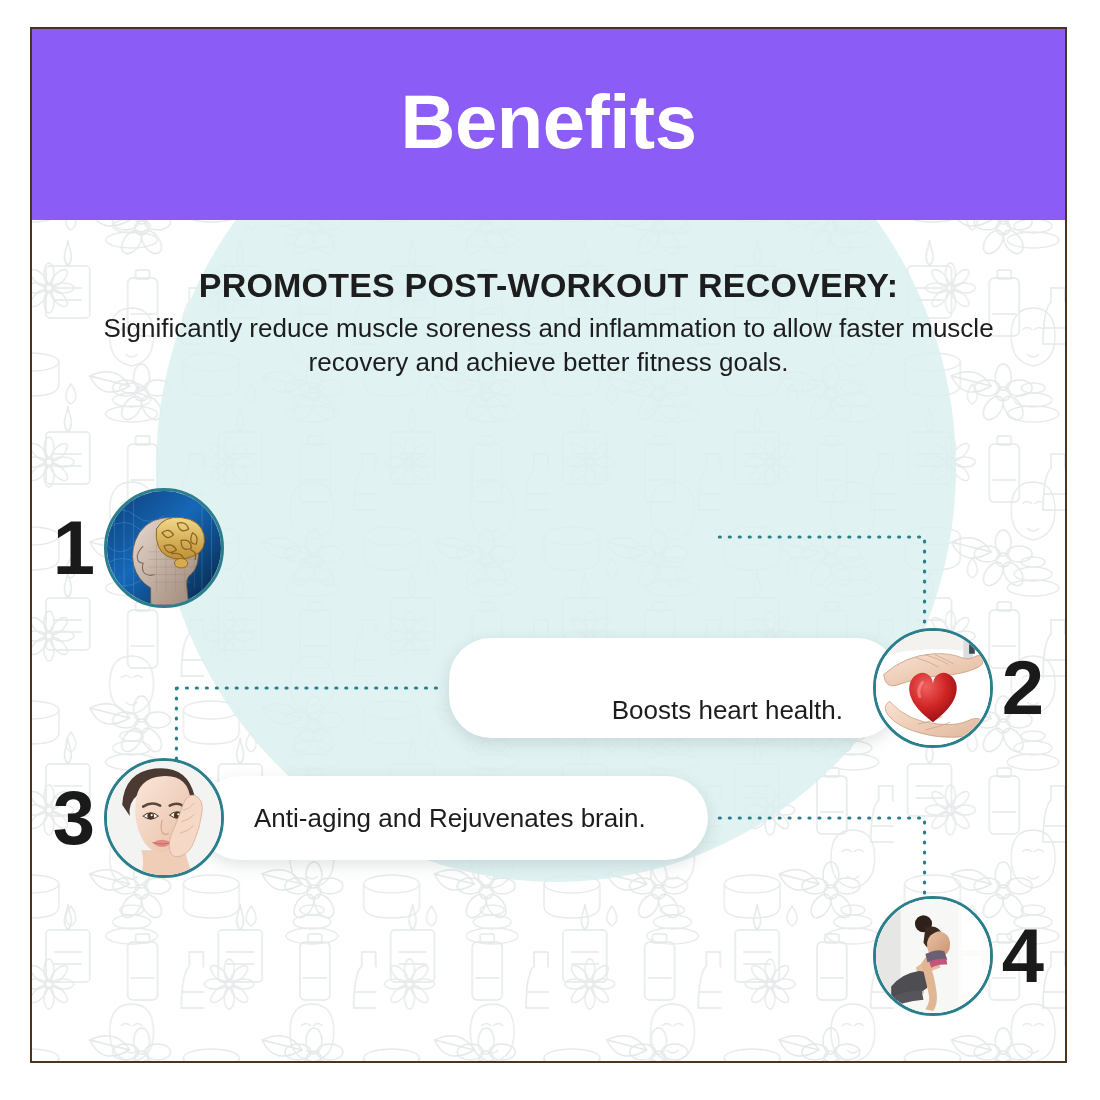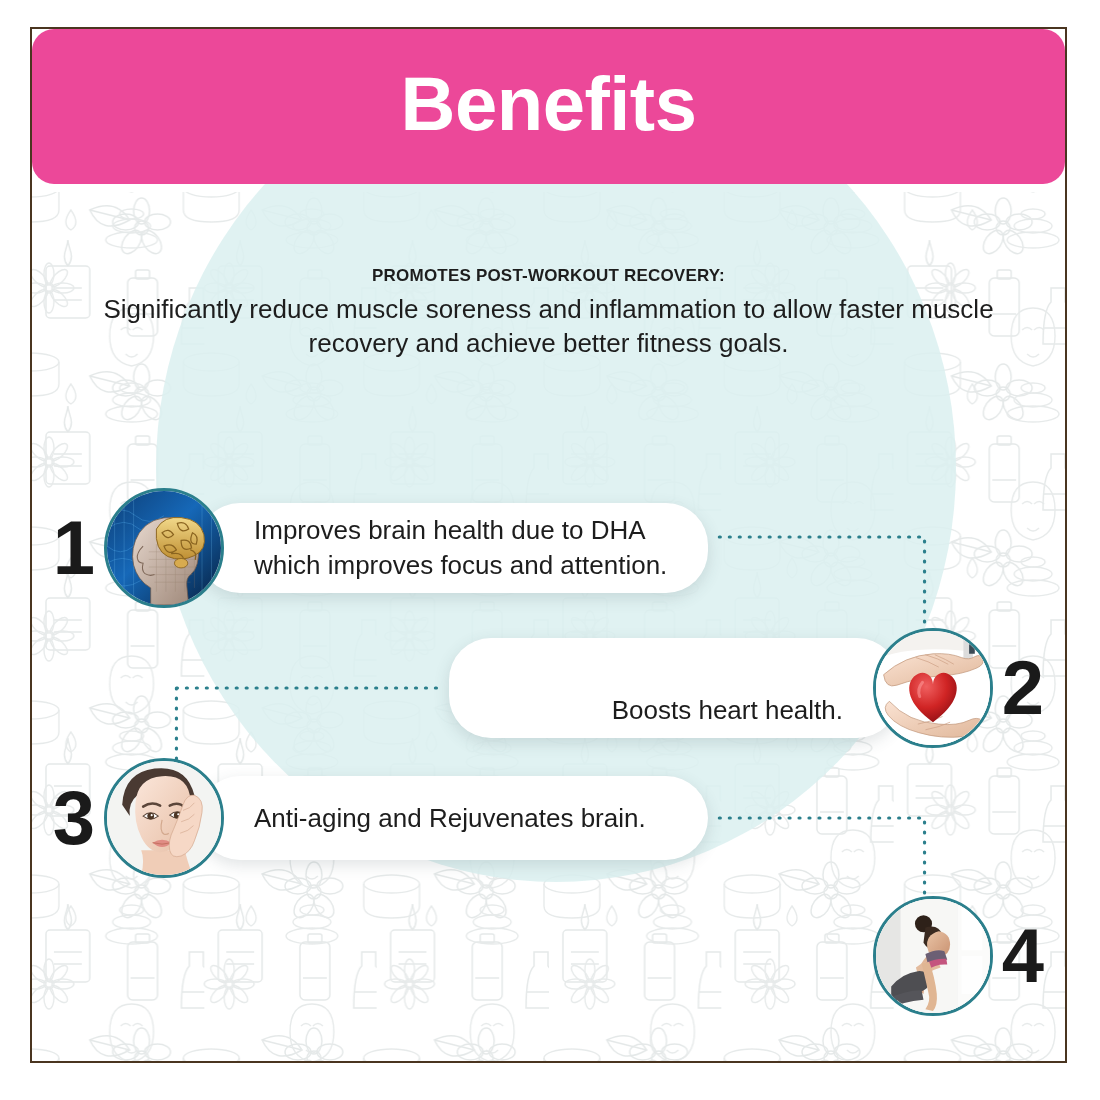--- a/index.html
+++ b/index.html
@@ -16,25 +16,24 @@
     width:1037px;height:1036px;
     border:2px solid #4a3520;
     background:#ffffff;
     overflow:hidden;
     box-sizing:border-box;
   }
 
   
   .header{
     position:absolute;left:0;top:0;
-    width:100%;height:155px;
-    background:#ec4899;
+    width:100%;height:191px;
+    background:#8b5cf6;
     display:flex;align-items:center;justify-content:center;
     z-index:6;
-    border-radius:22px;
   }
   .header-title{
     color:#ffffff;
     font-size:76px;
     font-weight:bold;
     letter-spacing:-0.5px;
     line-height:1;
     margin:0;
     padding-bottom:6px;
   }
@@ -64,21 +63,21 @@
   }
 
   
   .intro{
     position:absolute;
     left:0;top:74px;width:100%;
     text-align:center;
     z-index:5;
   }
   .intro-head{
-    font-size:17px;
+    font-size:34px;
     font-weight:bold;
     color:#1d1d1d;
     letter-spacing:0.2px;
     margin:0 0 6px 0;
   }
   .intro-body{
     font-size:26px;
     color:#1d1d1d;
     line-height:1.32;
     margin:0;
@@ -315,23 +314,20 @@
               <path d="M90 44 q7 3 4 12 q-9 0 -4 -12z"></path>
               <path d="M60 58 q9 -4 13 4 q-9 7 -13 -4z"></path>
               <path d="M78 52 q10 -2 11 8 q-11 5 -11 -8z"></path>
               <path d="M68 66 q11 -2 13 6"></path>
               <path d="M88 62 q7 2 5 10"></path>
             </g>
             <ellipse cx="78" cy="76" rx="7" ry="5" fill="#d8ab4f" stroke="#8a6420" stroke-width=".9"></ellipse>
           </g>
         </svg>
       </div>
-      <div class="card">
-        <span class="card-text">Improves brain health due to DHA which improves focus and attention.</span>
-      </div>
     </div>
 
     <div class="row row-right" id="row2">
       <div class="num">2</div>
       <div class="badge">
         <svg class="art" viewBox="0 0 120 120">
           <defs>
             <linearGradient id="hg" x1="0" y1="0" x2="1" y2="1">
               <stop offset="0%" stop-color="#fae2d2"></stop>
               <stop offset="100%" stop-color="#e0b79a"></stop>

